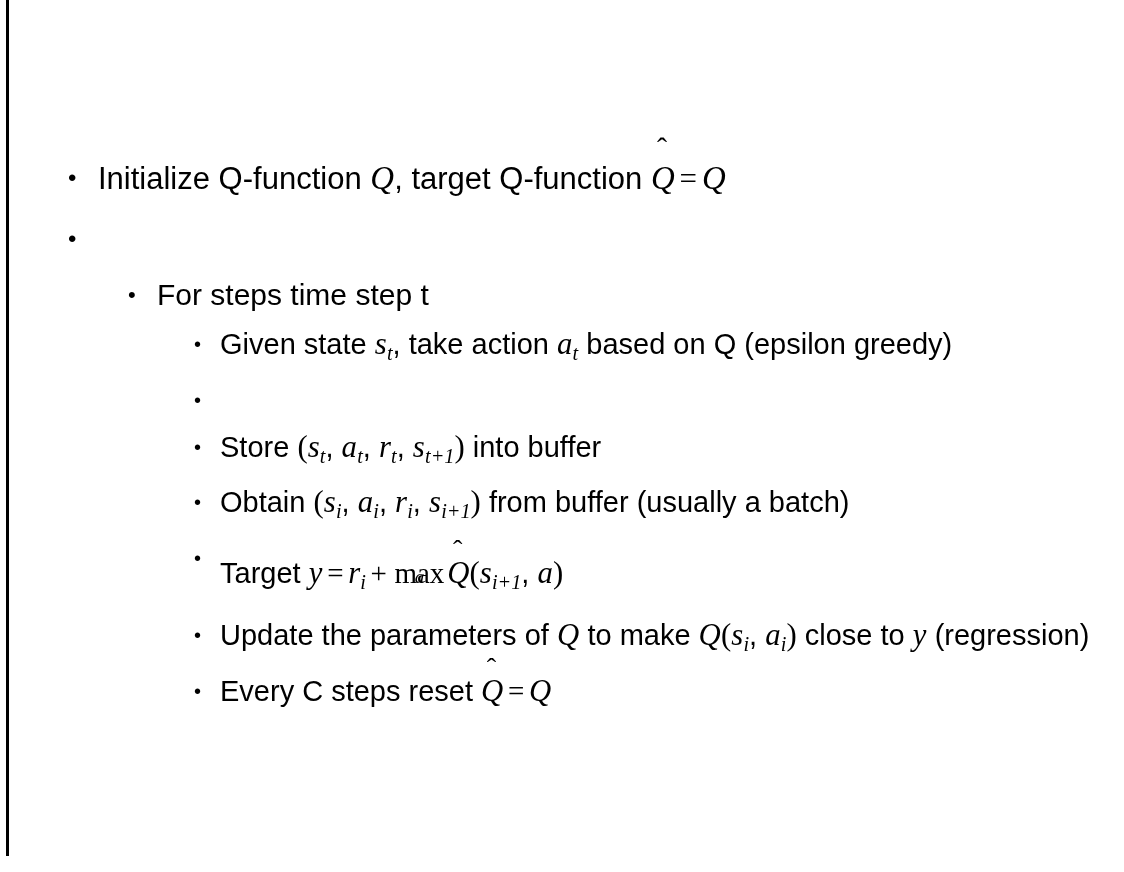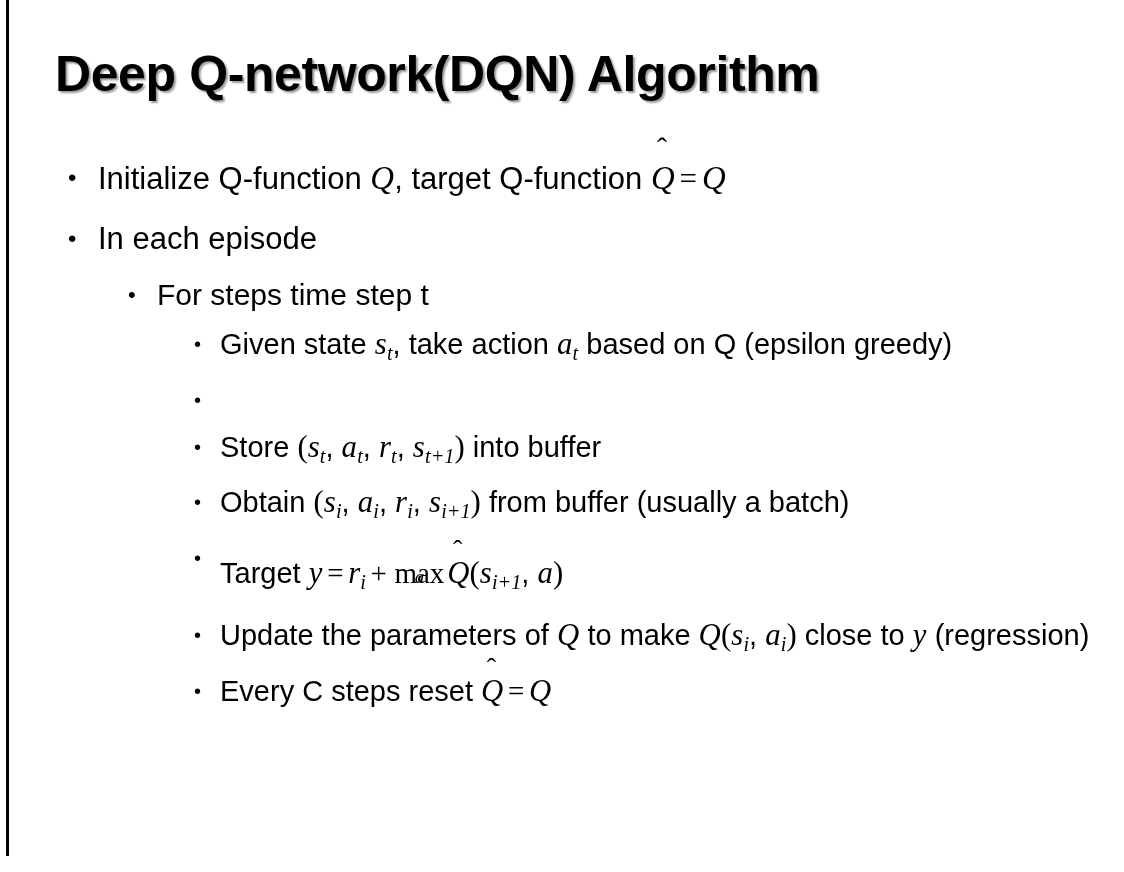--- a/index.html
+++ b/index.html
@@ -163,32 +163,30 @@
     line-height: 1;
   }
 </style>
 </head>
 <body>
 
 <div class="slide">
 
   <div class="left-rule"></div>
 
-  <div class="title">Deep Q-network(DQN) Algorithm</div>
 
   <div class="body">
 
     <div class="bullet lvl1">
       <span class="dot">•</span>
       <span class="txt"><span>Initialize Q-function </span><span class="m">Q</span><span>, target Q-function </span><span class="qhat"><span class="hat">ˆ</span><span>Q</span></span><span class="op">=</span><span class="m">Q</span></span>
     </div>
 
     <div class="bullet lvl1">
       <span class="dot">•</span>
-      <span class="txt">In each episode</span>
     </div>
 
     <div class="bullet lvl2">
       <span class="dot">•</span>
       <span class="txt">For steps time step t</span>
     </div>
 
     <div class="bullet lvl3">
       <span class="dot">•</span>
       <span class="txt"><span>Given state </span><span class="m"><span>s</span><sub>t</sub></span><span>, take action </span><span class="m"><span>a</span><sub>t</sub></span><span> based on Q (epsilon greedy)</span></span>

